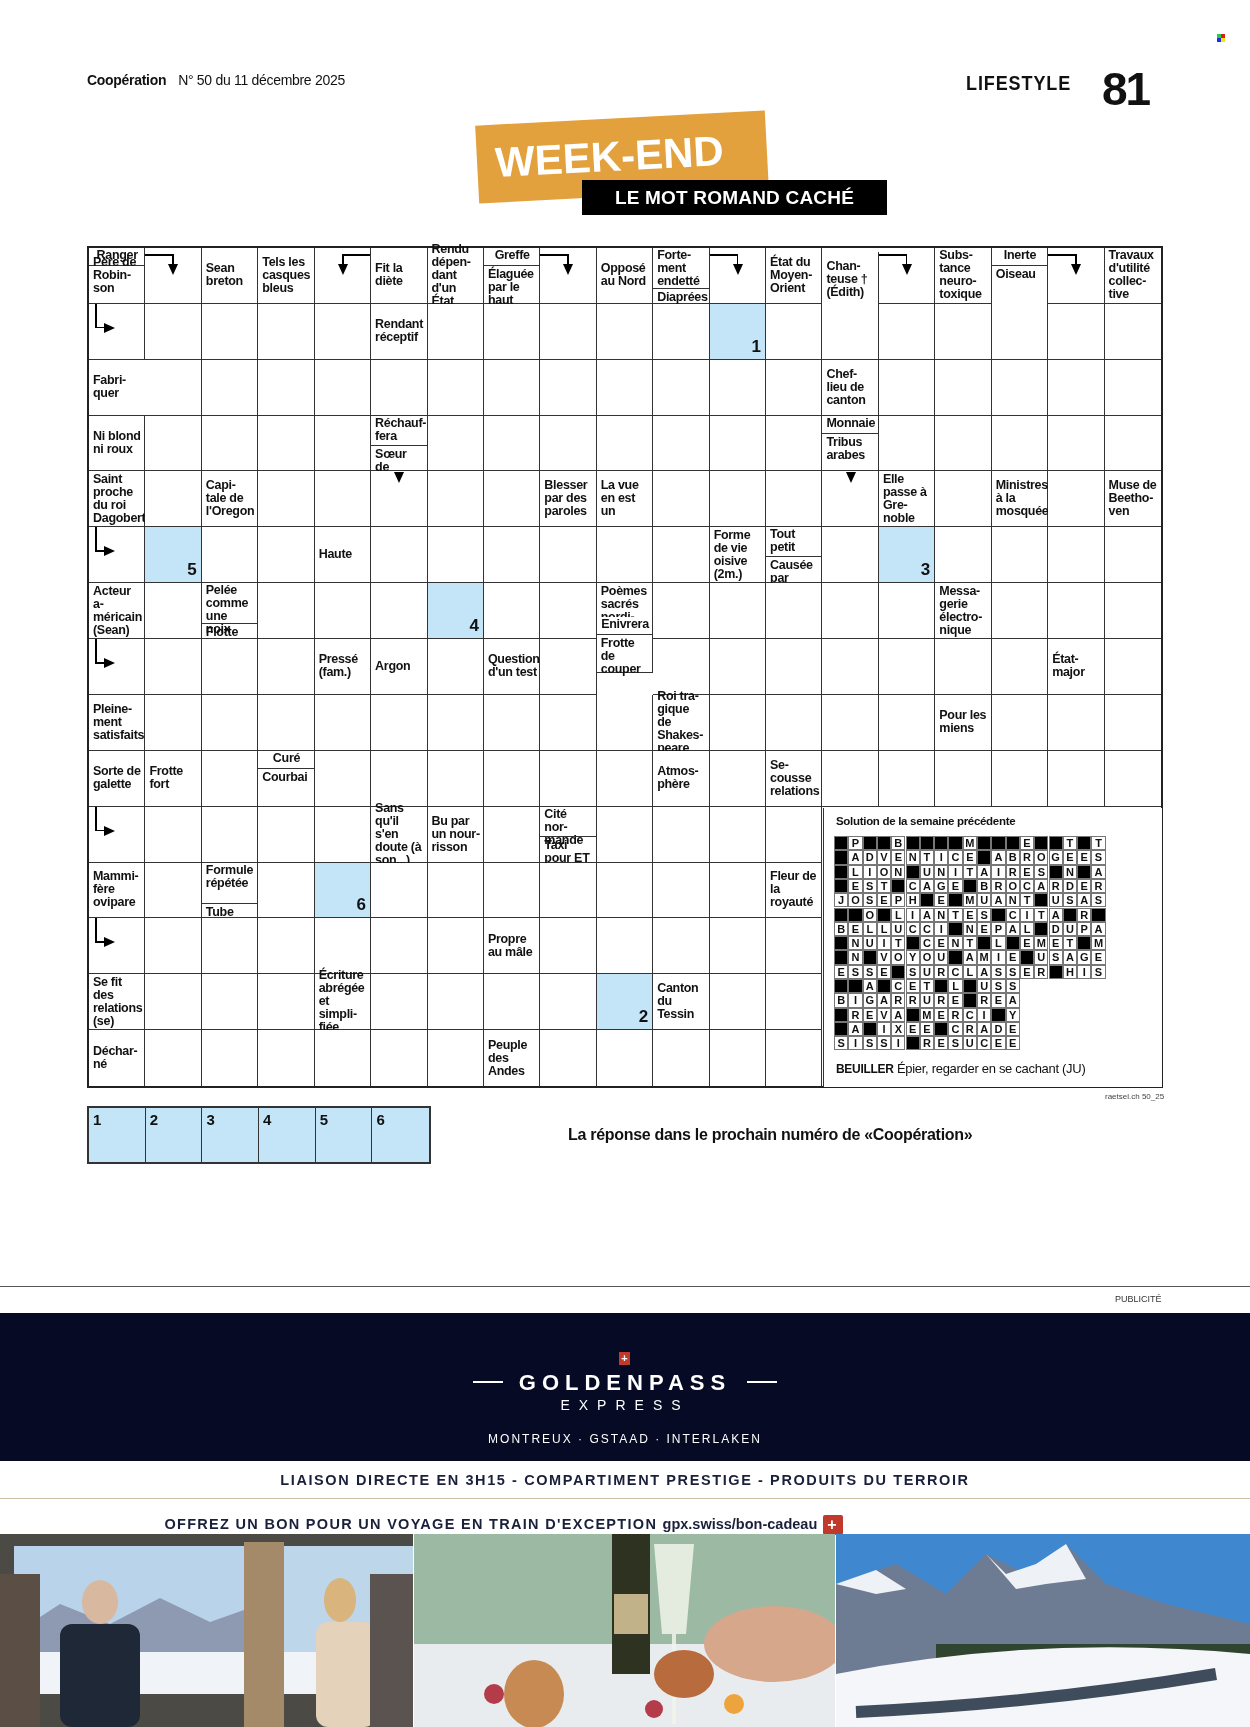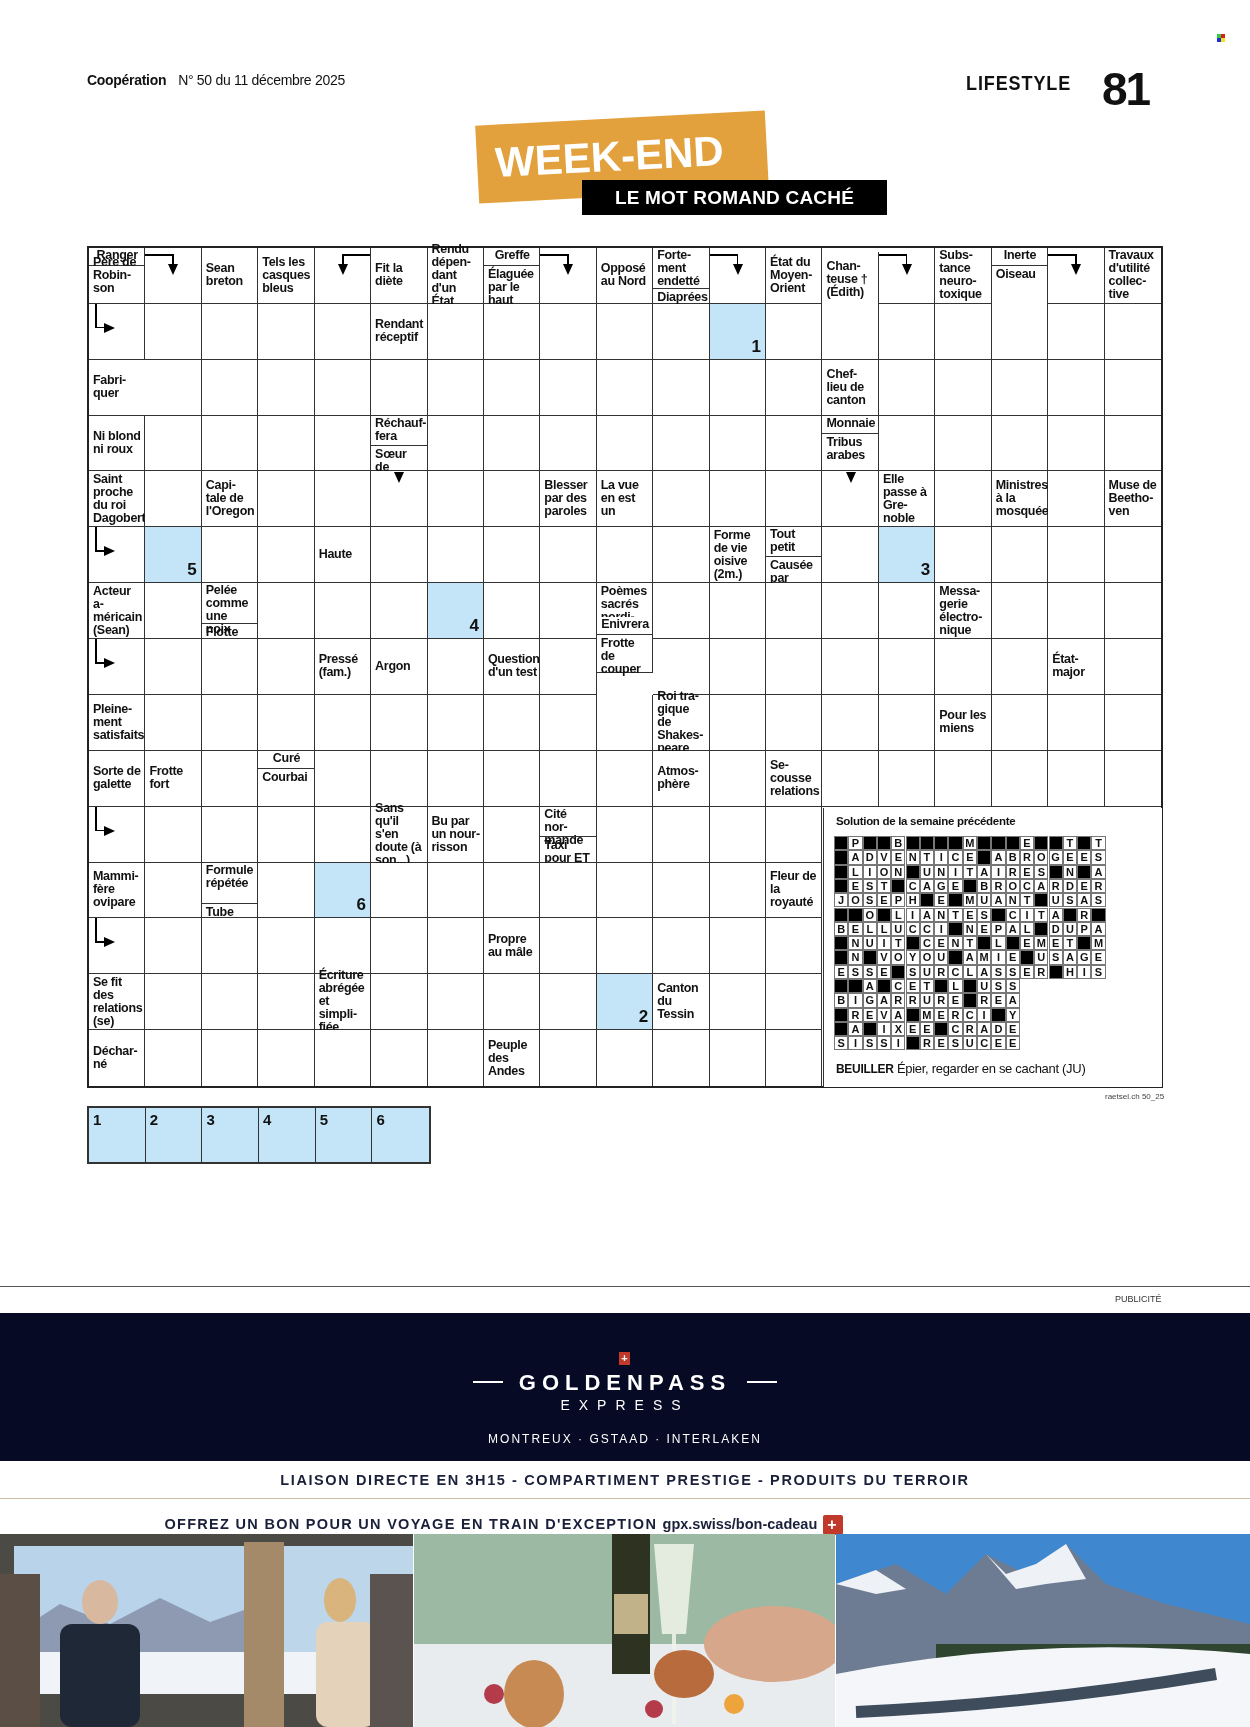--- a/index.html
+++ b/index.html
@@ -870,20 +870,21 @@
 
 <div class="abs answer-row" id="answers">
     <div class="answer-box">1</div>
     <div class="answer-box">2</div>
     <div class="answer-box">3</div>
     <div class="answer-box">4</div>
     <div class="answer-box">5</div>
     <div class="answer-box">6</div>
   </div>
 <div class="abs question">
+  <div>La réponse dans le prochain numéro de «Coopération»</div>
 </div>
 
 <div class="abs ad-rule"></div>
 <div class="abs ad-label">PUBLICITÉ</div>
 <div class="abs ad-banner"></div>
 <div class="abs flag" style="left:619px; top:1352px;">+</div>
 <div class="abs brand-wing" style="left:473px; width:30px;"></div>
 <div class="abs brand-wing" style="left:747px; width:30px;"></div>
 <div class="abs brand">GOLDENPASS</div>
 <div class="abs brand-sub">EXPRESS</div>

